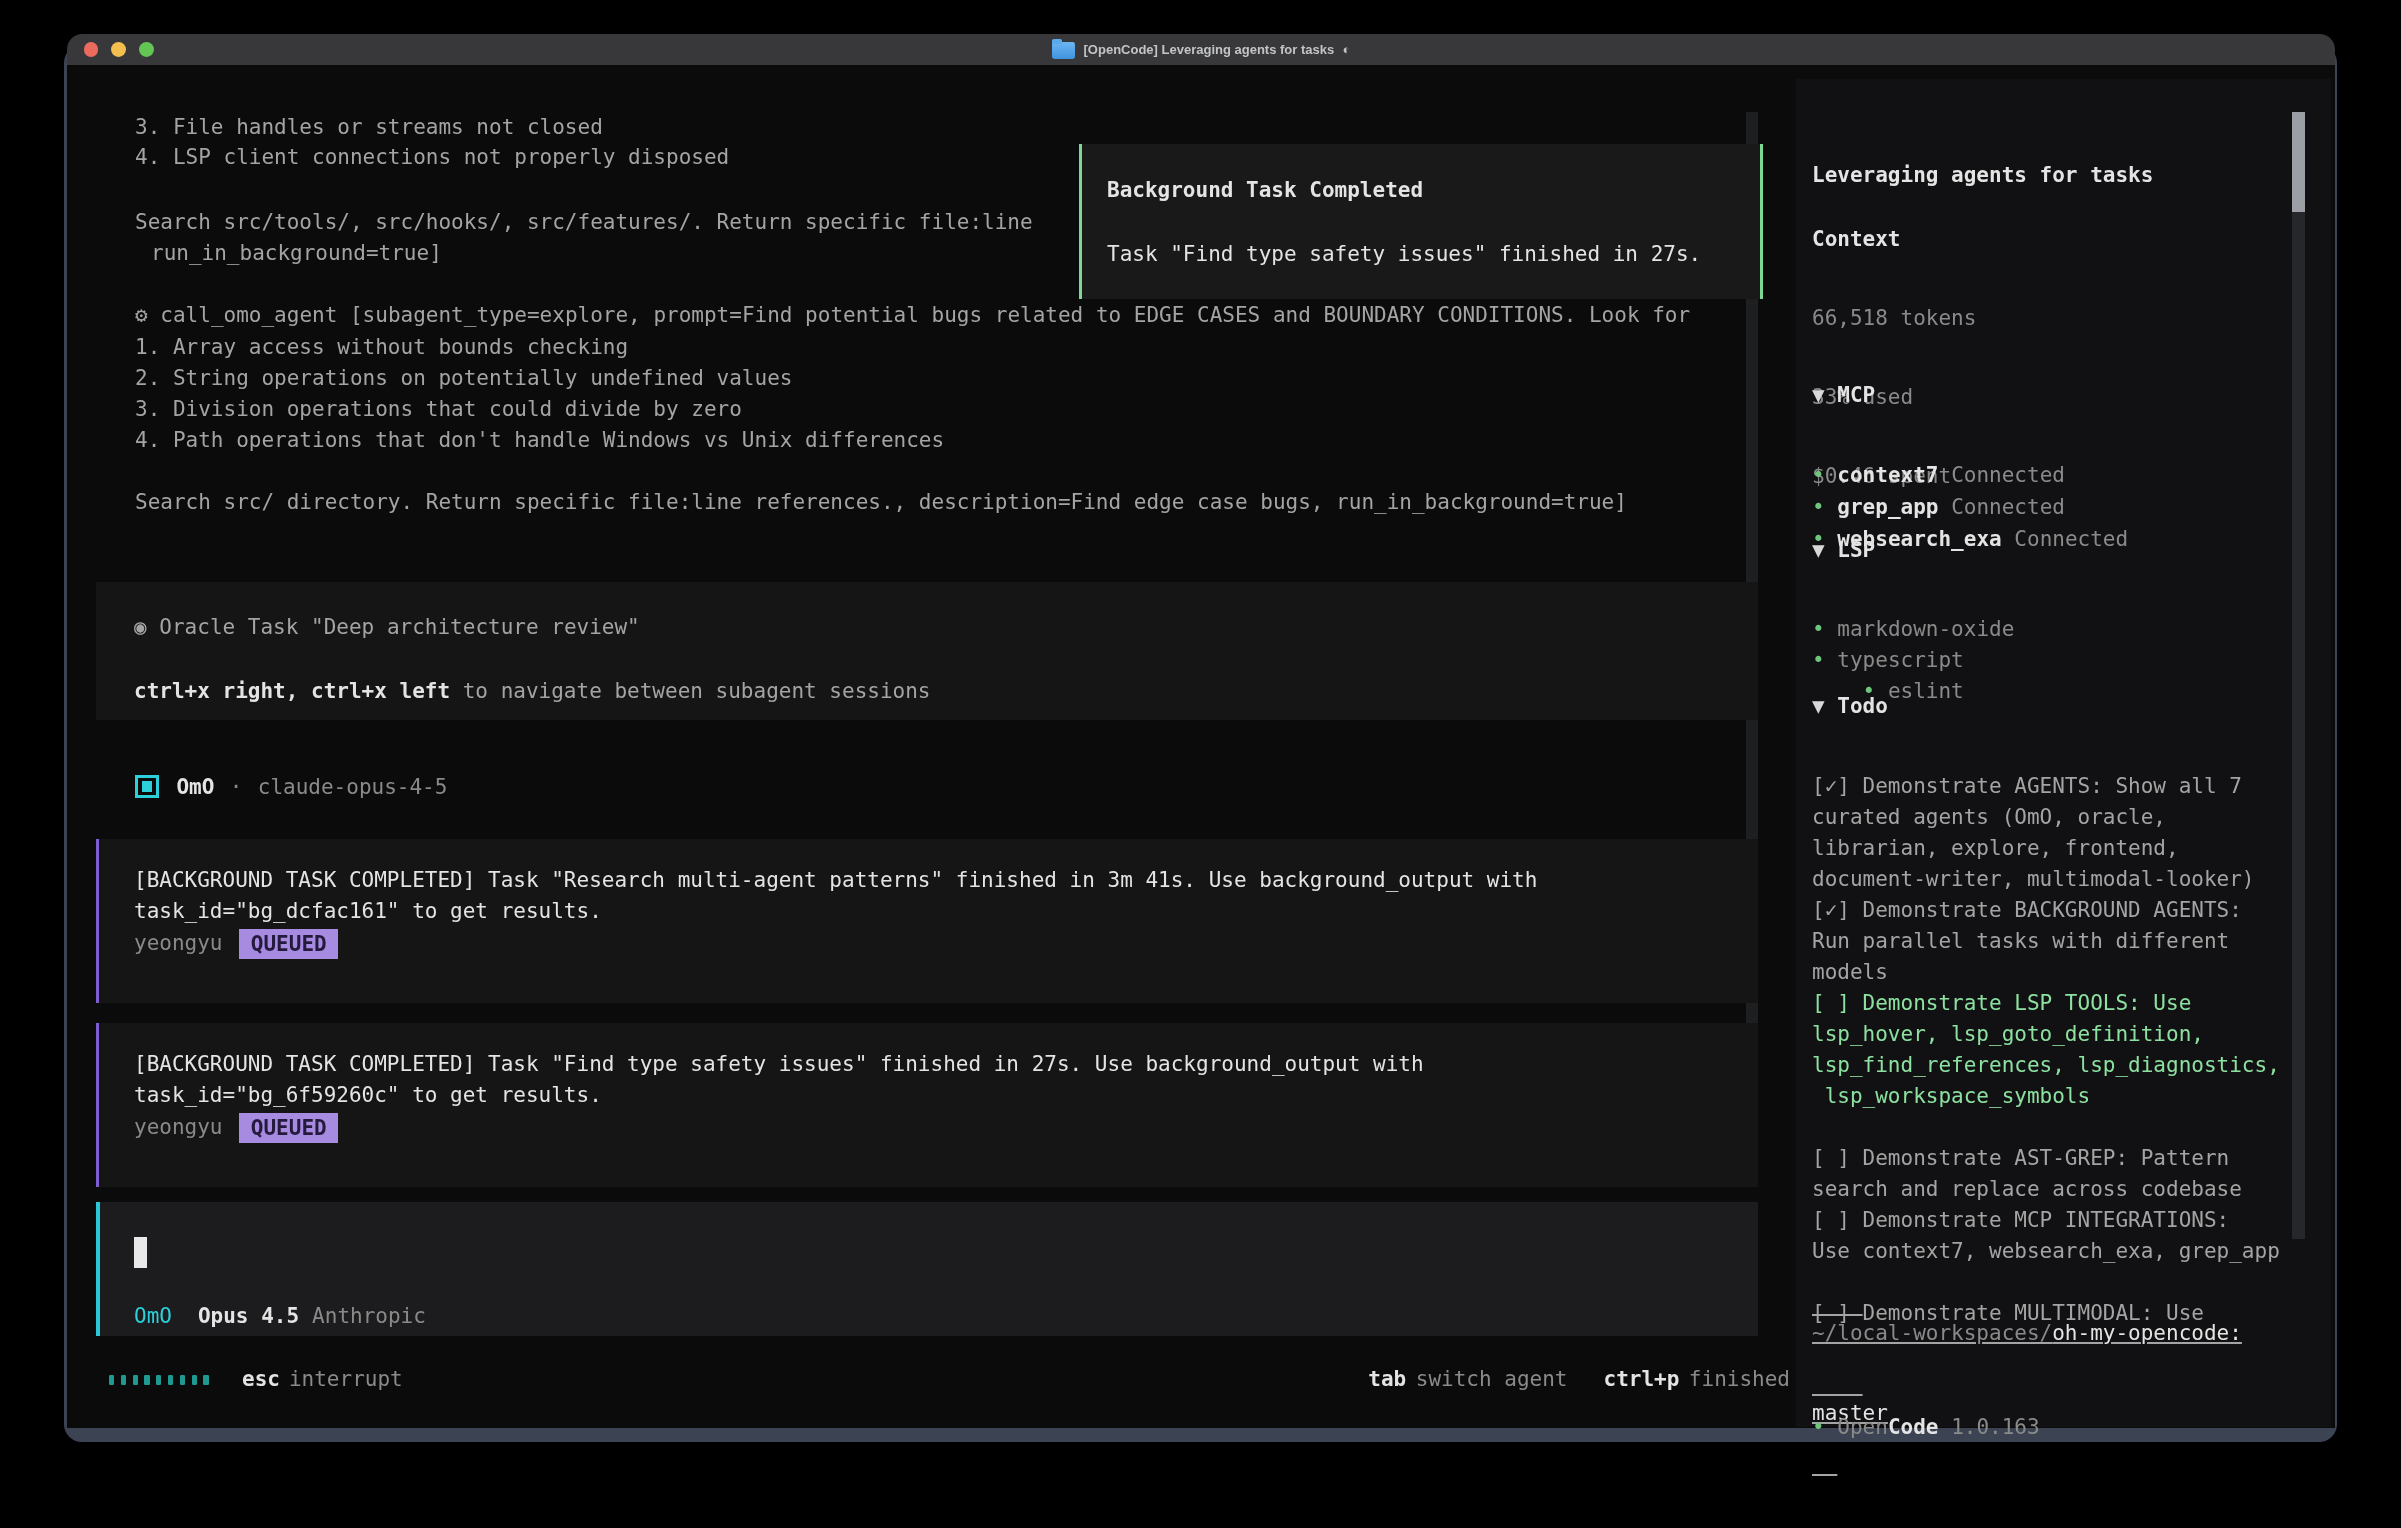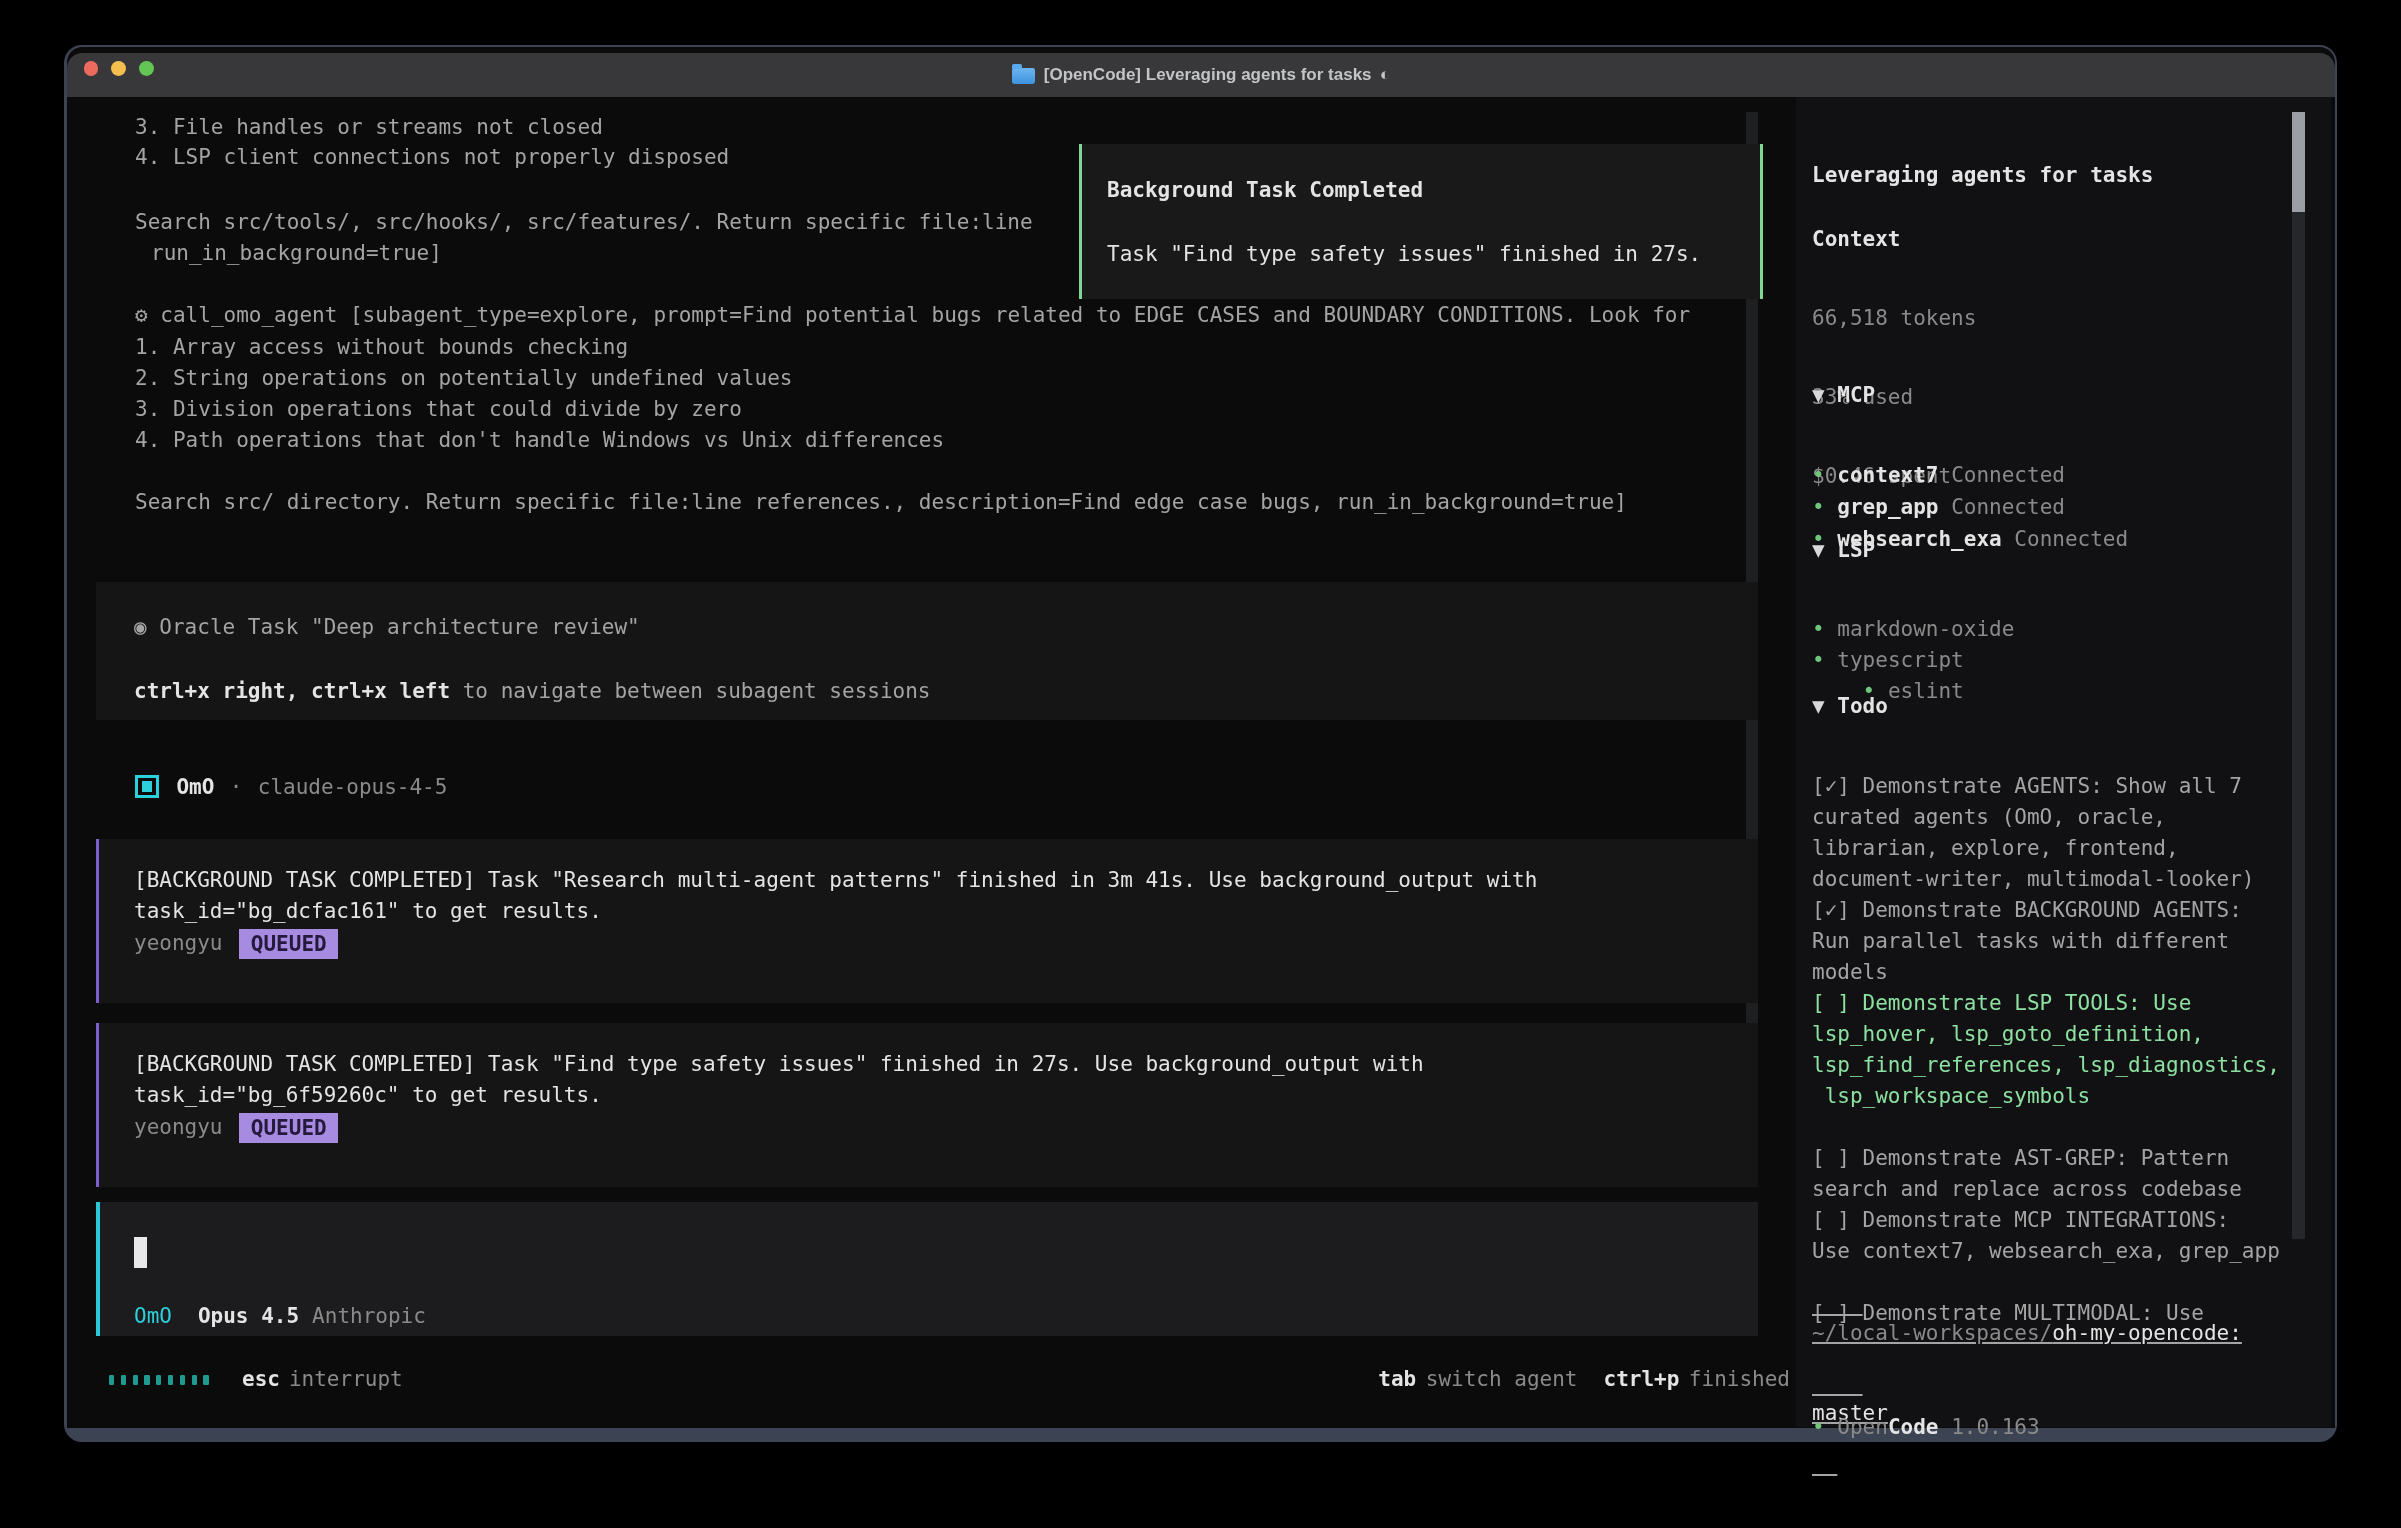--- a/index.html
+++ b/index.html
@@ -4,24 +4,24 @@
 <style>
   html,body{margin:0;padding:0;background:#000;}
   .stage{position:relative;width:2401px;height:1528px;background:#000;overflow:hidden;
          font-family:"DejaVu Sans Mono",monospace;font-size:21px;color:#a4a4a4;}
   .abs{position:absolute;}
   
   .window-frame{position:absolute;left:64px;top:45px;width:2273px;height:1397px;
                 border-radius:17.7px;background:#3c4352;}
   .window-body{position:absolute;left:67px;top:47px;width:2268px;height:1381px;
                border-radius:15.4px 15.4px 0 0;background:#0b0b0c;overflow:hidden;}
-  .titlebar{position:absolute;left:67px;top:53px;width:2268px;height:44px;
+  .titlebar{position:absolute;left:67px;top:34px;width:2268px;height:31px;
             background:#38383a;border-radius:15.4px 15.4px 0 0;
             display:flex;align-items:center;justify-content:center;
-            font-family:"Liberation Sans",sans-serif;font-size:17px;font-weight:bold;color:#c3c4c6;}
+            font-family:"Liberation Sans",sans-serif;font-size:13px;font-weight:bold;color:#c3c4c6;}
   .lights{position:absolute;left:16.5px;top:0;height:31px;display:flex;align-items:center;gap:13px;}
   .light{width:14.8px;height:14.8px;border-radius:50%;}
   .light.red{background:#ed6a5f;} .light.yellow{background:#f5bf4f;} .light.green{background:#62c554;}
   .title-wrap{display:flex;align-items:center;gap:8.3px;}
   .folder-icon{position:relative;width:23.6px;height:16.5px;background:linear-gradient(#6cb5f2,#3f93dd);
                border-radius:2.4px;margin-top:2.4px;}
   .folder-icon::before{content:"";position:absolute;left:0;top:-3.5px;width:10.6px;height:4.7px;
                background:#5aa9ec;border-radius:1.8px 1.8px 0 0;}
   .sidebar-bg{position:absolute;left:1796px;top:79px;width:535px;height:1348px;background:#111113;}
   
@@ -57,21 +57,21 @@
   
   .scrollbar{position:absolute;}
   .main-scroll-track{left:1746px;top:112px;width:11.8px;height:1074px;background:#1e1f21;}
   .main-scroll-thumb{position:absolute;left:0;top:1046px;width:11.8px;height:28px;background:#56575b;}
   .side-scroll-track{left:2292px;top:112px;width:13px;height:1127px;background:#26272b;}
   .side-scroll-thumb{position:absolute;left:0;top:0;width:13px;height:100px;background:#9b9ea4;}
   
   .spinner{position:absolute;left:109px;top:1375px;display:flex;gap:6.5px;align-items:center;}
   .spin-dot{width:5.3px;height:9.5px;border-radius:1.2px;background:#1f9a90;}
   .status-left{position:absolute;left:242px;top:1364px;display:flex;gap:9px;line-height:31px;white-space:pre;}
-  .status-right{position:absolute;right:611px;top:1364px;display:flex;gap:26px;line-height:31px;white-space:pre;}
+  .status-right{position:absolute;right:611px;top:1364px;display:flex;gap:36px;line-height:31px;white-space:pre;}
   .kv{display:flex;gap:9.5px;}
   
   .side-block{position:absolute;white-space:pre;}
   .side-block .h{line-height:31px;}
   .lh52 div{line-height:31px;} .lh54 div{line-height:32px;}
   .tri{color:#d8d8d8;}
   .gdot{color:#6ec57c;}
 </style>
 </head>
 <body>

